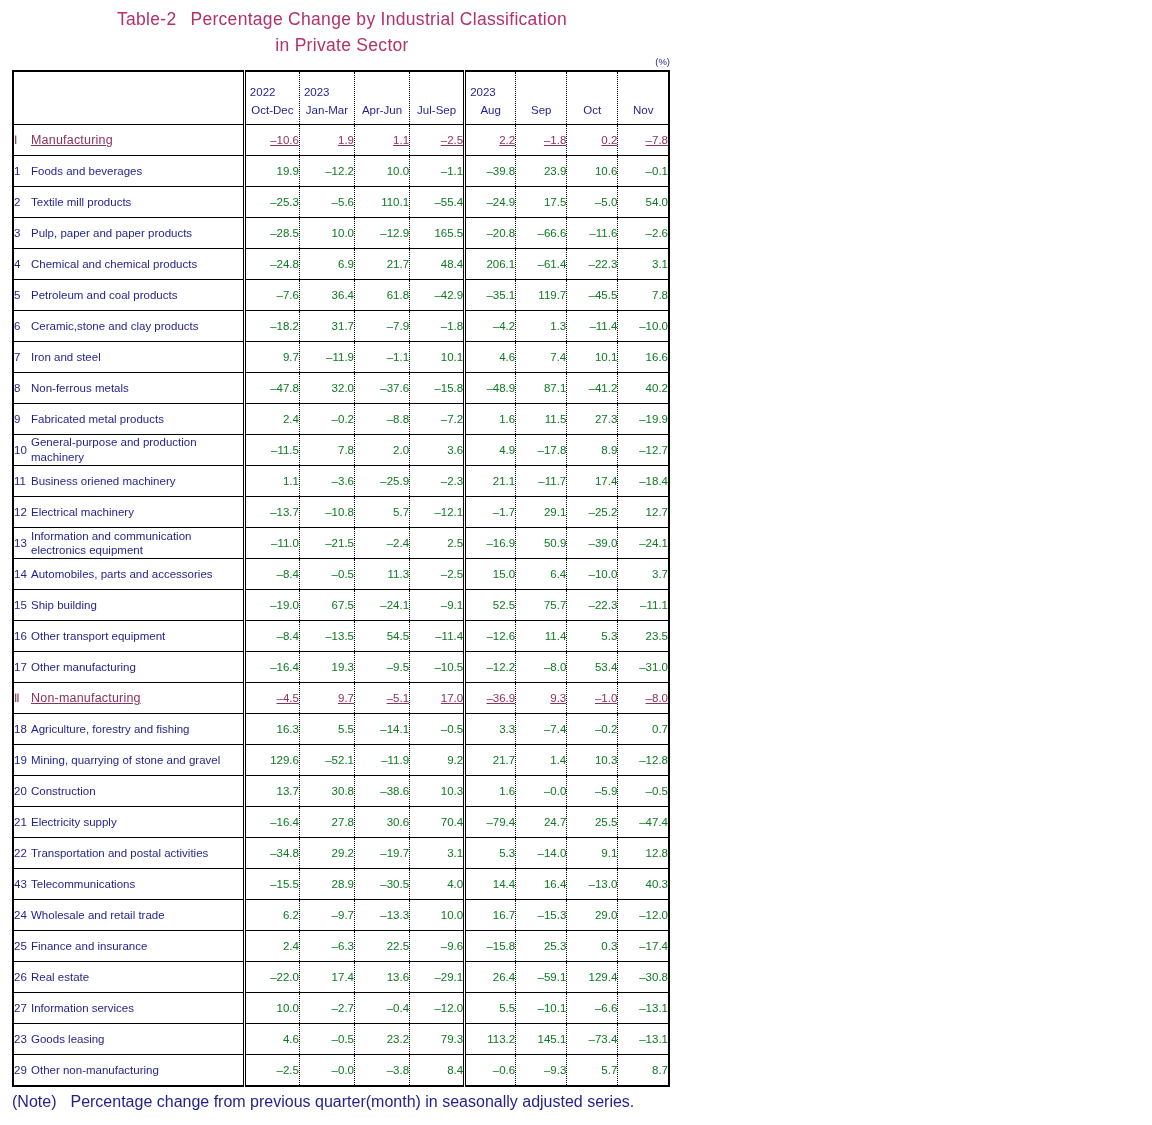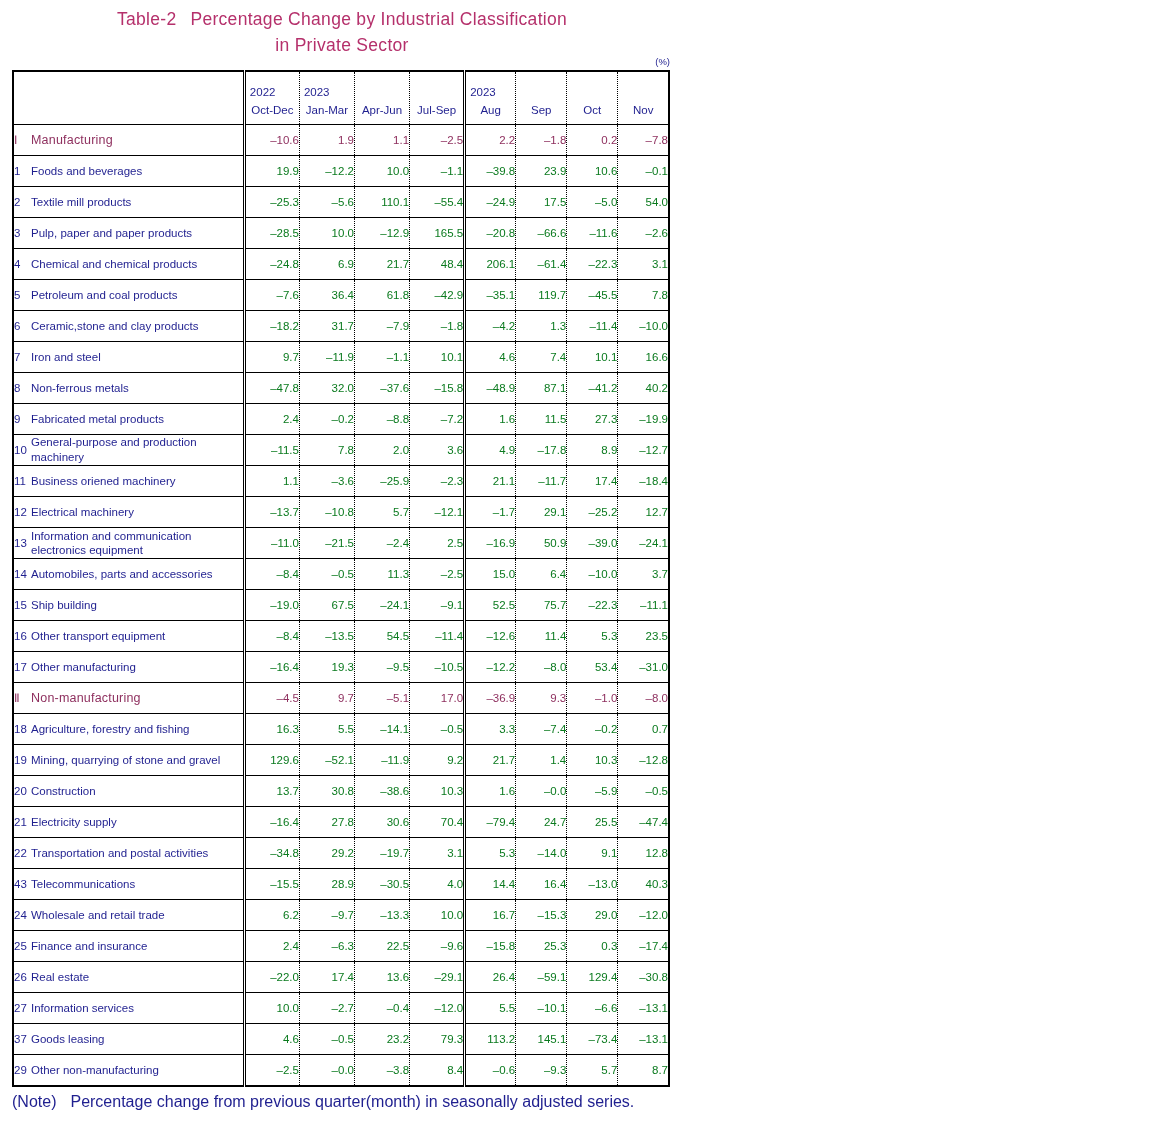--- a/index.html
+++ b/index.html
@@ -127,20 +127,21 @@
     color: #0a7a1e;
     text-align: right;
     padding-right: 6px;
     font-size: 11.5px;
   }
 
   
   tr.section td.lbl,
   tr.section td.num {
     color: #8e2f5e;
+    text-decoration: underline;
   }
   tr.section td.lbl .roman {
     display: inline-block;
     width: 17px;
     color: #8e2f5e;
   }
   tr.section td.lbl .sec-name {
     letter-spacing: 0.2px;
     font-size: 12.5px;
   }
@@ -578,21 +579,21 @@
             <td class="num sep-grp">10.0</td>
             <td class="num sep-dot">–2.7</td>
             <td class="num sep-dot">–0.4</td>
             <td class="num sep-dot">–12.0</td>
             <td class="num sep-grp">5.5</td>
             <td class="num sep-dot">–10.1</td>
             <td class="num sep-dot">–6.6</td>
             <td class="num sep-dot">–13.1</td>
           </tr>
           <tr>
-            <td class="lbl"><span class="idx">37</span><span class="lbl-txt">Goods leasing</span></td>
+            <td class="lbl"><span class="idx">23</span><span class="lbl-txt">Goods leasing</span></td>
             <td class="num sep-grp">4.6</td>
             <td class="num sep-dot">–0.5</td>
             <td class="num sep-dot">23.2</td>
             <td class="num sep-dot">79.3</td>
             <td class="num sep-grp">113.2</td>
             <td class="num sep-dot">145.1</td>
             <td class="num sep-dot">–73.4</td>
             <td class="num sep-dot">–13.1</td>
           </tr>
           <tr>

